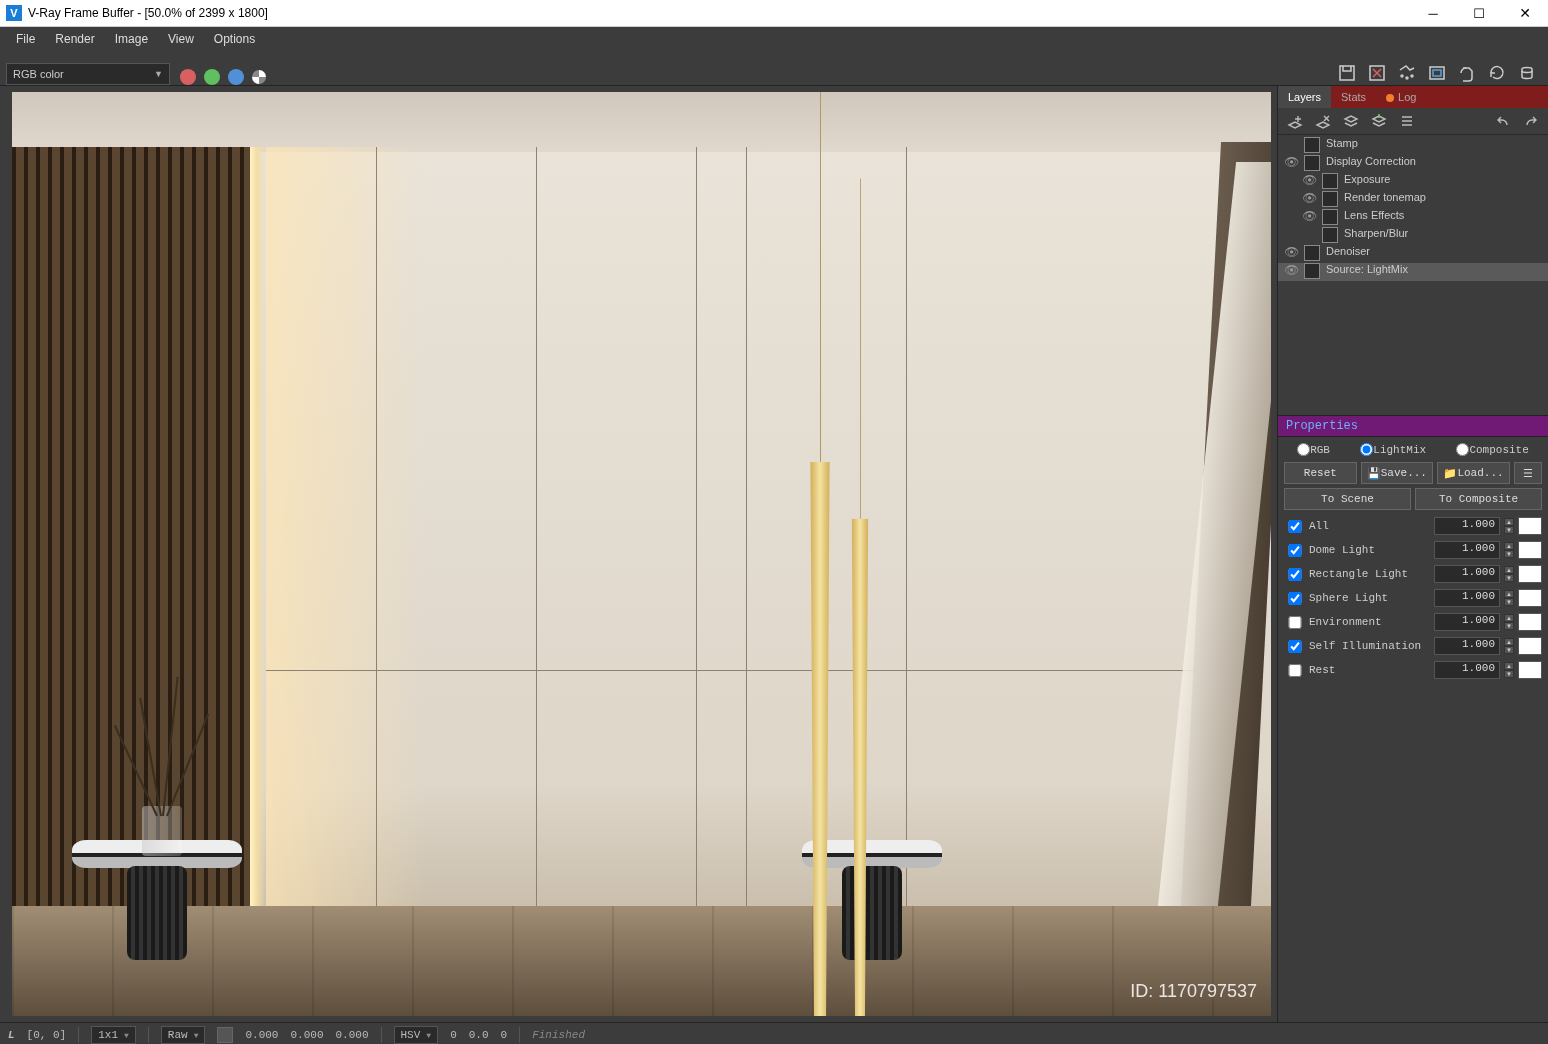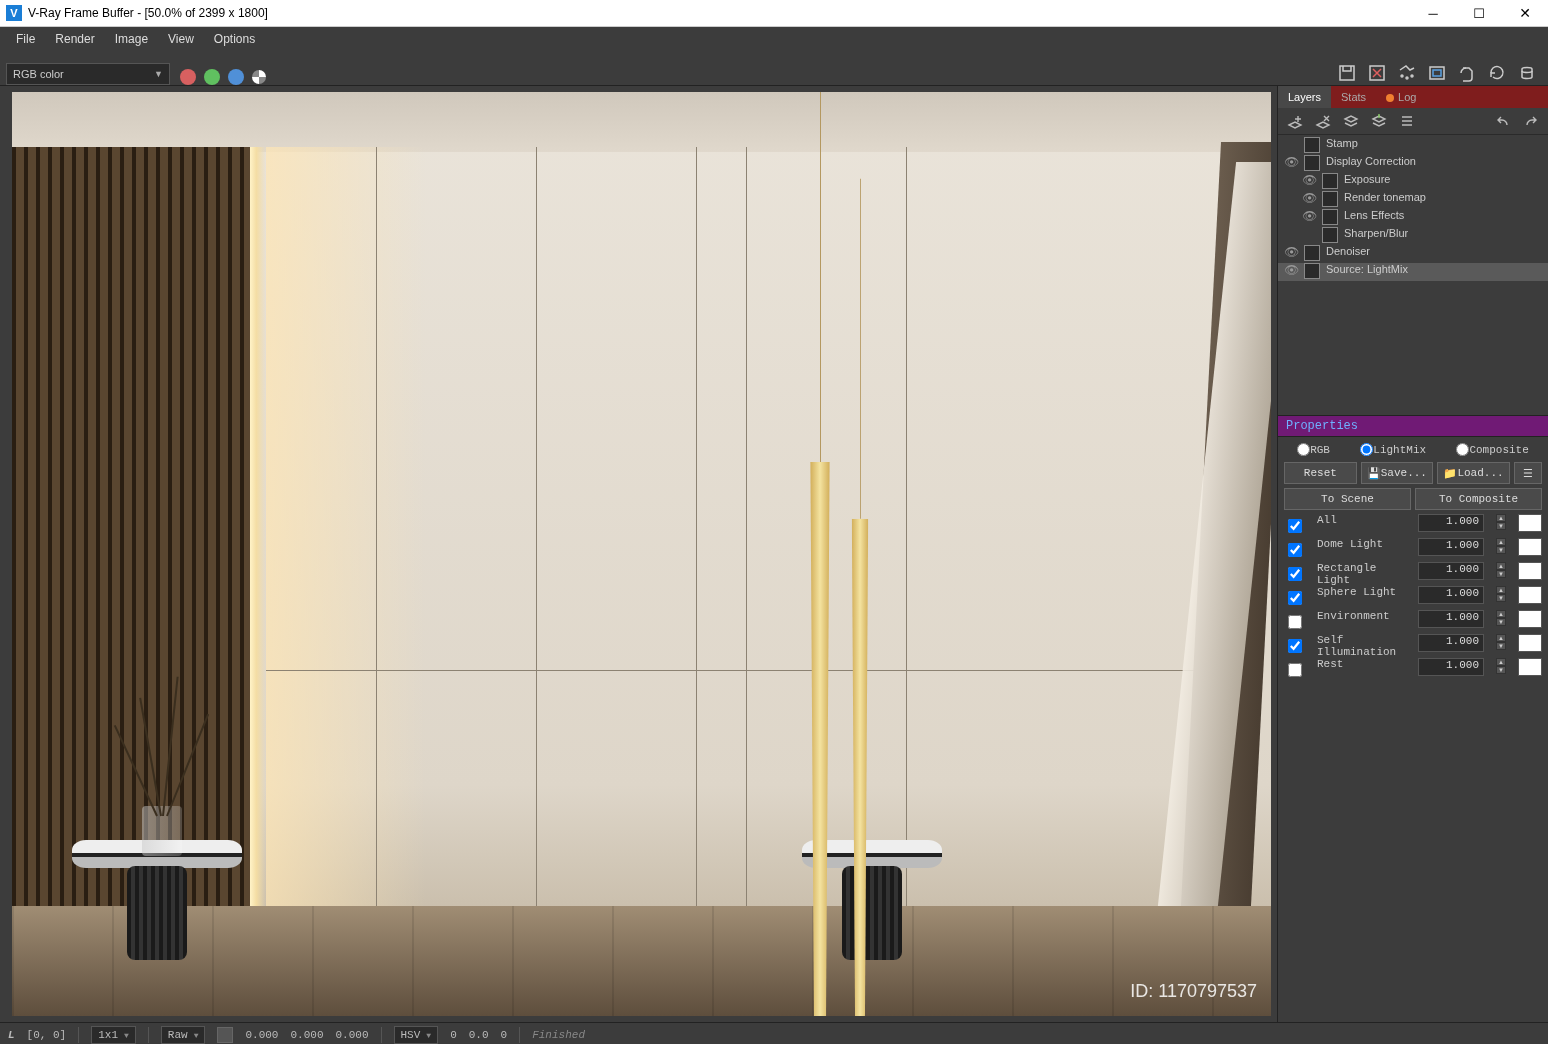--- a/index.html
+++ b/index.html
@@ -73,21 +73,21 @@
   .layer.sel{background:#5a5a5a}
   .layer .name{color:#ccc}
   .propHeader{background:#701a75;color:#6fb0ff;padding:3px 8px;font-family:"Courier New",monospace;font-size:12px;border-top:1px solid #222;border-bottom:1px solid #222;margin-top:4px}
   .radioRow{display:flex;justify-content:space-around;padding:6px 4px}
   .radioRow label{display:flex;align-items:flex-end;color:#ccc;font-family:"Courier New",monospace}
   .radioRow input{margin:0}
   .btnRow{display:flex;gap:4px;padding:0 6px;margin-bottom:4px}
   .vbtn{flex:1;height:20px;background:#4a4a4a;border:1px solid #666;color:#ddd;display:flex;align-items:center;justify-content:center;font-family:"Courier New",monospace;font-size:11px}
   .vbtn.small{flex:0 0 26px}
   .lightsList{padding:0 6px}
-  .lightRow{display:flex;height:24px;gap:12px}
+  .lightRow{display:flex;align-items:center;height:24px;gap:4px}
   .lightRow .chk{flex:0 0 14px}
   .lightRow .lbl{flex:1;color:#ccc;font-family:"Courier New",monospace}
   .lightRow .num{flex:0 0 56px;height:16px;background:#2a2a2a;border:1px solid #555;color:#ddd;text-align:right;padding:0 4px;font-family:"Courier New",monospace}
   .lightRow .spin{flex:0 0 10px;height:16px;display:flex;flex-direction:column}
   .lightRow .spin div{flex:1;background:#555;border:1px solid #333;font-size:6px;text-align:center;color:#ccc}
   .lightRow .swatch{flex:0 0 22px;height:16px;background:#fff;border:1px solid #555}
   
   .statusbar{height:24px;background:#3c3c3c;display:flex;align-items:center;padding:0 8px;gap:12px;color:#bbb;font-family:"Courier New",monospace;font-size:11px;border-top:1px solid #222}
   .statusbar .sep{width:1px;height:16px;background:#555}
   .sdd{height:16px;background:#2a2a2a;border:1px solid #555;padding:0 6px;display:flex;align-items:center;gap:6px}

